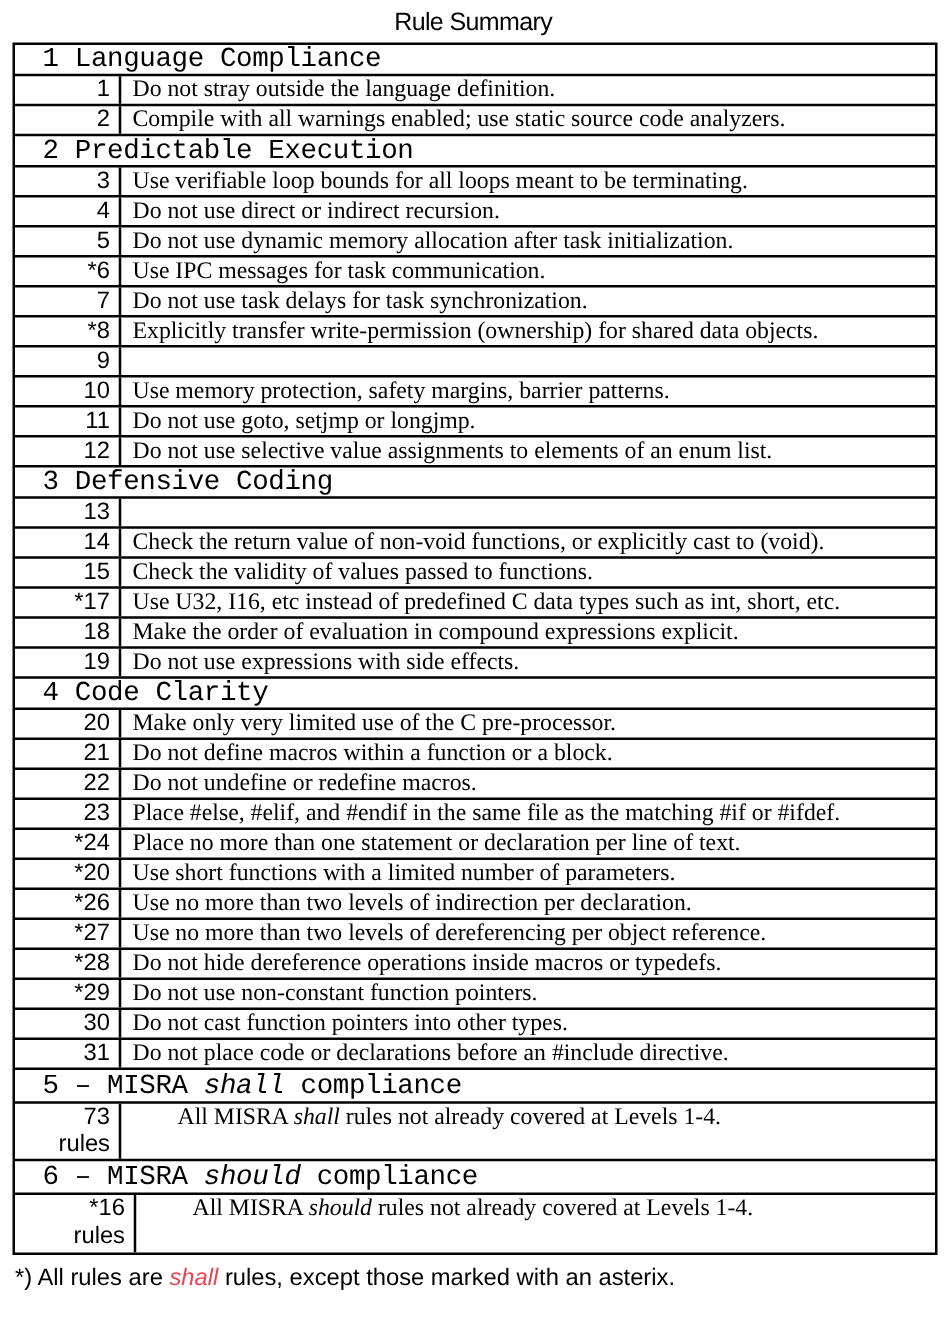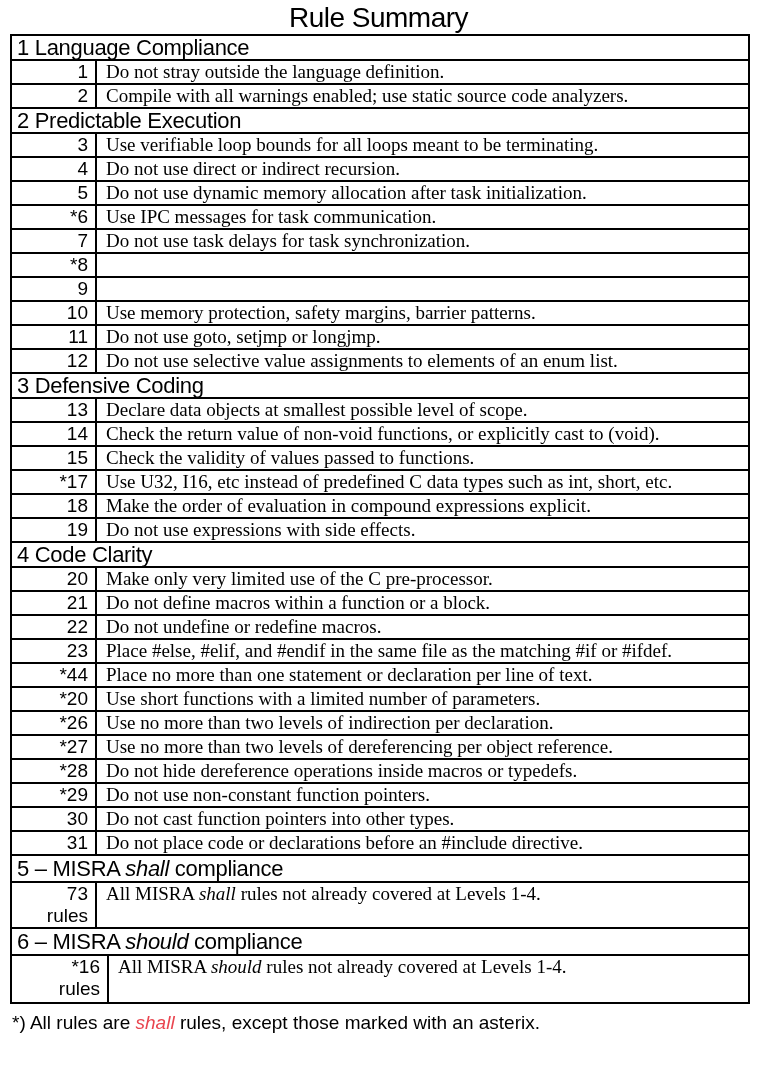--- a/index.html
+++ b/index.html
@@ -1,43 +1,43 @@
 <!DOCTYPE html>
 <html><head>
 <meta charset="utf-8">
 <style>
   html,body{margin:0;padding:0;background:#fff;}
   body{width:757px;height:1066px;overflow:hidden;color:#000;}
   .title{
     margin-top:2px;height:32px;line-height:32px;text-align:center;
-    font-family:"Liberation Sans",sans-serif;font-size:28px;letter-spacing:-0.5px;
+    font-family:"Liberation Sans",sans-serif;font-size:20px;letter-spacing:-0.5px;
   }
   .rule-table{
     margin-left:10px;width:740px;box-sizing:border-box;
     border:2px solid #000;
   }
   .sec{
     height:25px;line-height:23px;box-sizing:border-box;
-    border-bottom:2px solid #000;padding-left:5px;
-    font-family:Liberation Sans, sans-serif;font-size:22px;letter-spacing:-0.3px;
+    border-bottom:2px solid #000;padding-left:22px;
+    font-family:Liberation Mono, monospace;font-size:22px;letter-spacing:-0.3px;
     white-space:nowrap;overflow:hidden;
   }
   .sec.dash{height:27px;line-height:25px;}
   .row{display:flex;height:24px;box-sizing:border-box;border-bottom:2px solid #000;}
   .row .num{
     flex:0 0 85px;box-sizing:border-box;border-right:2px solid #000;
     text-align:right;padding-right:7px;
     font-family:"Liberation Sans",sans-serif;font-size:19px;line-height:22px;
   }
   .row .txt{
     flex:1;box-sizing:border-box;padding-left:9px;
     font-family:"Liberation Serif",serif;font-size:19px;line-height:22px;
     white-space:nowrap;overflow:hidden;
   }
-  .row.tall{height:46px;}
+  .row.tall{height:46px;gap:36px;}
   .row.tall .num div{line-height:22px;}
   .rule-table > :last-child{border-bottom:none;padding-left:12px;}
   .it{font-style:italic;}
   .footnote{
     margin:8px 0 0 12px;
     font-family:Liberation Sans, sans-serif;font-size:19px;line-height:22px;
   }
   .footnote .em{font-style:italic;color:#e9454f;}
 </style>
 </head>
@@ -73,41 +73,41 @@
   <div class="row">
     <div class="num">*6</div>
     <div class="txt">Use IPC messages for task communication.</div>
   </div>
   <div class="row">
     <div class="num">7</div>
     <div class="txt">Do not use task delays for task synchronization.</div>
   </div>
   <div class="row">
     <div class="num">*8</div>
+    <div class="txt">Explicitly transfer write-permission (ownership) for shared data objects.</div>
   </div>
   <div class="row">
     <div class="num">9</div>
   </div>
   <div class="row">
     <div class="num">10</div>
     <div class="txt">Use memory protection, safety margins, barrier patterns.</div>
   </div>
   <div class="row">
     <div class="num">11</div>
     <div class="txt">Do not use goto, setjmp or longjmp.</div>
   </div>
   <div class="row">
     <div class="num">12</div>
     <div class="txt">Do not use selective value assignments to elements of an enum list.</div>
   </div>
 
   <div class="sec">3 Defensive Coding</div>
   <div class="row">
     <div class="num">13</div>
-    <div class="txt">Declare data objects at smallest possible level of scope.</div>
   </div>
   <div class="row">
     <div class="num">14</div>
     <div class="txt">Check the return value of non-void functions, or explicitly cast to (void).</div>
   </div>
   <div class="row">
     <div class="num">15</div>
     <div class="txt">Check the validity of values passed to functions.</div>
   </div>
   <div class="row">
@@ -134,21 +134,21 @@
   </div>
   <div class="row">
     <div class="num">22</div>
     <div class="txt">Do not undefine or redefine macros.</div>
   </div>
   <div class="row">
     <div class="num">23</div>
     <div class="txt">Place #else, #elif, and #endif in the same file as the matching #if or #ifdef.</div>
   </div>
   <div class="row">
-    <div class="num">*44</div>
+    <div class="num">*24</div>
     <div class="txt">Place no more than one statement or declaration per line of text.</div>
   </div>
   <div class="row">
     <div class="num">*20</div>
     <div class="txt">Use short functions with a limited number of parameters.</div>
   </div>
   <div class="row">
     <div class="num">*26</div>
     <div class="txt">Use no more than two levels of indirection per declaration.</div>
   </div>

